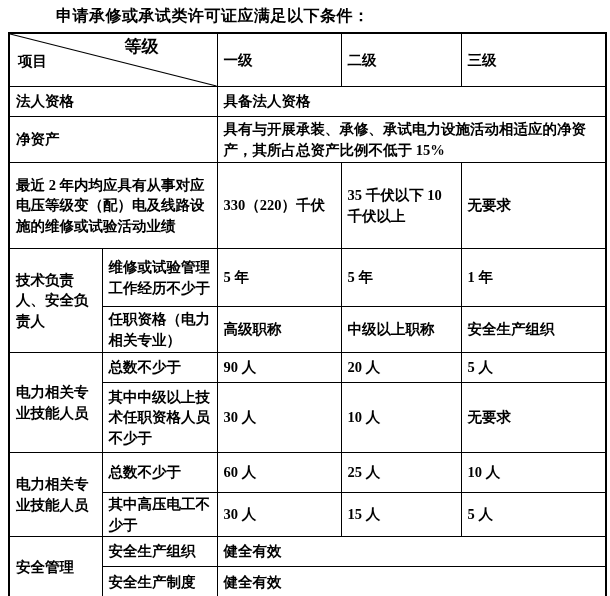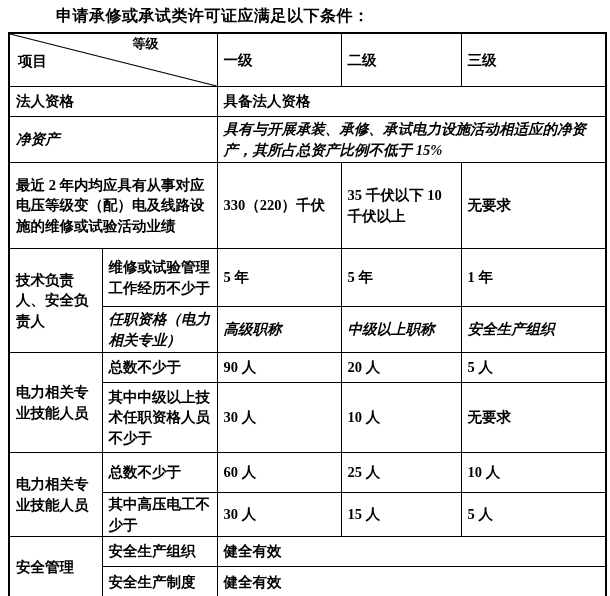--- a/index.html
+++ b/index.html
@@ -54,31 +54,31 @@
   }
   .corner svg.diag {
     position: absolute;
     left: 0; top: 0;
     width: 100%; height: 100%;
     display: block;
   }
   .corner .c-tr {
     position: absolute;
     top: 1px; right: 58px;
-    font-size: 13px; font-weight: 700;
+    font-size: 17px; font-weight: 700;
   }
   .corner .c-bl {
     position: absolute;
     bottom: 14px; left: 8px;
     font-size: 14.5px; font-weight: 700;
   }
   
   tr.h50 { height: 50px; }
   tr.h30 { height: 30px; }
-  tr.h46 { height: 46px; font-style: italic; }
+  tr.h46 { height: 46px; }
   tr.h86 { height: 86px; }
   tr.h58 { height: 58px; }
   tr.h70 { height: 70px; }
   tr.h40 { height: 40px; }
   tr.h42 { height: 42px; }
   tr.h32 { height: 32px; }
 </style>
 </head>
 <body>
 

